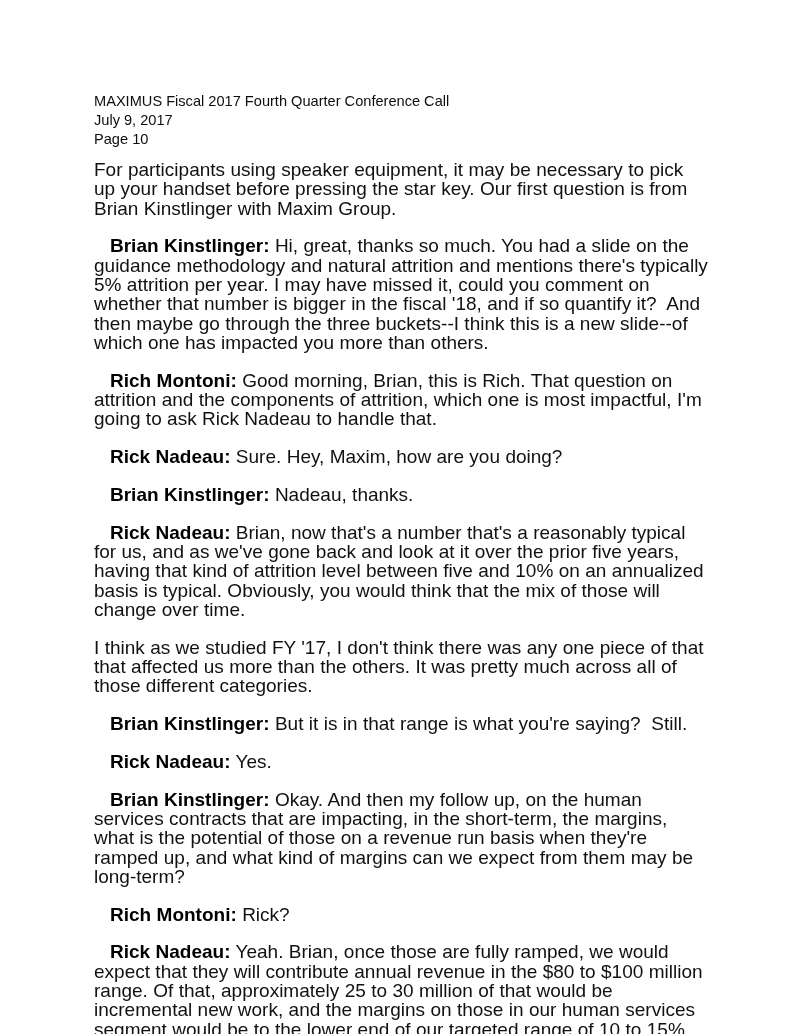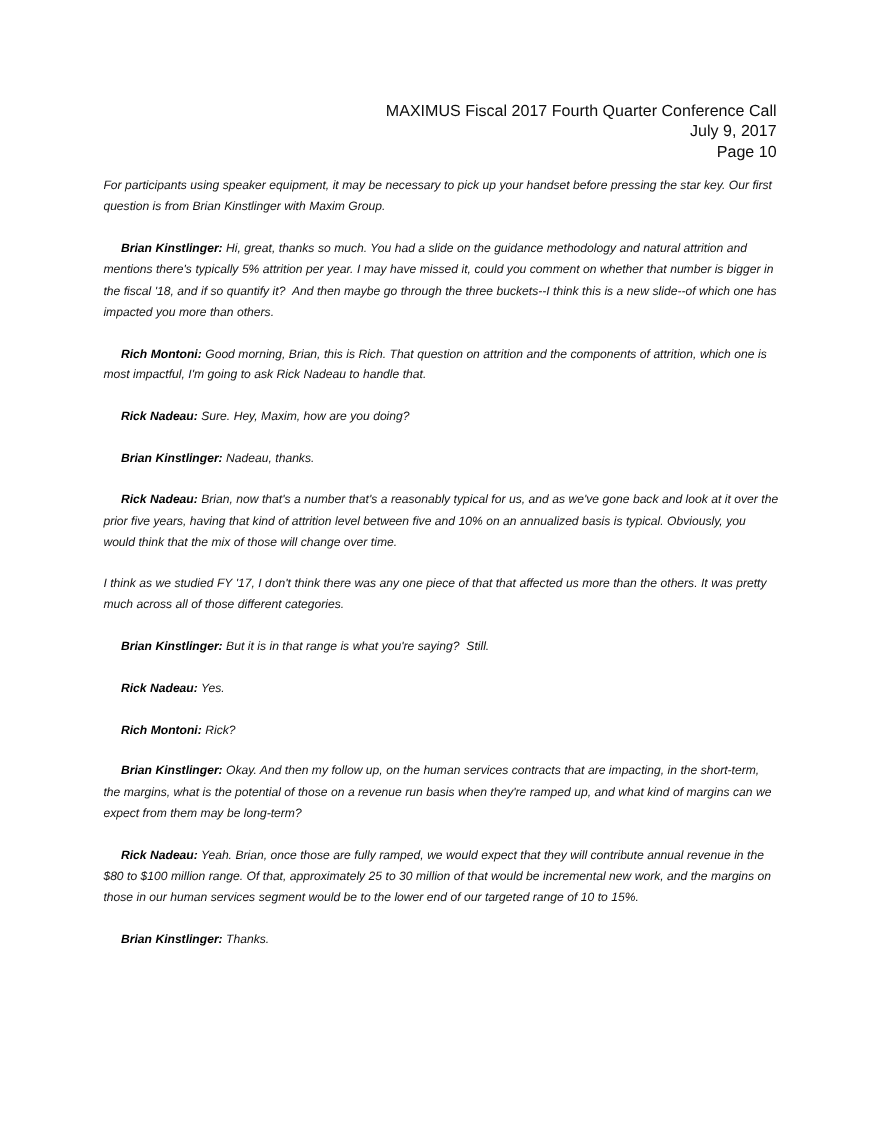--- a/index.html
+++ b/index.html
@@ -16,43 +16,41 @@
     overflow: hidden;
     font-family: "Liberation Sans", sans-serif;
     color: #000000;
     -webkit-font-smoothing: antialiased;
   }
   .header {
     position: absolute;
     left: 94px;
     top: 92px;
     width: 612px;
-    text-align: right;
     font-size: 14.6px;
     line-height: 19.2px;
     color: #0d0d0d;
   }
   .header div {
     white-space: pre;
   }
   .body-block {
     position: absolute;
     left: 94px;
     top: 160px;
     width: 614px;
   }
   .para {
-    font-size: 11px;
+    font-size: 19px;
     line-height: 19.3px;
     color: #111111;
     margin: 0 0 18.5px 0;
     text-align: left;
     white-space: pre-wrap;
     word-spacing: 0.1px;
-    font-style: italic;
   }
   .para:last-child {
     margin-bottom: 0;
   }
   .speaker {
     font-weight: bold;
     color: #000000;
     margin-left: 16px;
   }
 </style>
@@ -70,19 +68,19 @@
   <div class="body-block" id="transcript-body">
       <div class="para"><span>For participants using speaker equipment, it may be necessary to pick up your handset before pressing the star key. Our first question is from Brian Kinstlinger with Maxim Group.</span></div>
       <div class="para"><span class="speaker">Brian Kinstlinger:</span><span> Hi, great, thanks so much. You had a slide on the guidance methodology and natural attrition and mentions there's typically 5% attrition per year. I may have missed it, could you comment on whether that number is bigger in the fiscal '18, and if so quantify it?  And then maybe go through the three buckets--I think this is a new slide--of which one has impacted you more than others.</span></div>
       <div class="para"><span class="speaker">Rich Montoni:</span><span> Good morning, Brian, this is Rich. That question on attrition and the components of attrition, which one is most impactful, I'm going to ask Rick Nadeau to handle that.</span></div>
       <div class="para"><span class="speaker">Rick Nadeau:</span><span> Sure. Hey, Maxim, how are you doing?</span></div>
       <div class="para"><span class="speaker">Brian Kinstlinger:</span><span> Nadeau, thanks.</span></div>
       <div class="para"><span class="speaker">Rick Nadeau:</span><span> Brian, now that's a number that's a reasonably typical for us, and as we've gone back and look at it over the prior five years, having that kind of attrition level between five and 10% on an annualized basis is typical. Obviously, you would think that the mix of those will change over time.</span></div>
       <div class="para"><span>I think as we studied FY '17, I don't think there was any one piece of that that affected us more than the others. It was pretty much across all of those different categories.</span></div>
       <div class="para"><span class="speaker">Brian Kinstlinger:</span><span> But it is in that range is what you're saying?  Still.</span></div>
       <div class="para"><span class="speaker">Rick Nadeau:</span><span> Yes.</span></div>
+      <div class="para"><span class="speaker">Brian Kinstlinger:</span><span> Okay. And then my follow up, on the human services contracts that are impacting, in the short-term, the margins, what is the potential of those on a revenue run basis when they're ramped up, and what kind of margins can we expect from them may be long-term?</span></div>
       <div class="para"><span class="speaker">Rich Montoni:</span><span> Rick?</span></div>
-      <div class="para"><span class="speaker">Brian Kinstlinger:</span><span> Okay. And then my follow up, on the human services contracts that are impacting, in the short-term, the margins, what is the potential of those on a revenue run basis when they're ramped up, and what kind of margins can we expect from them may be long-term?</span></div>
       <div class="para"><span class="speaker">Rick Nadeau:</span><span> Yeah. Brian, once those are fully ramped, we would expect that they will contribute annual revenue in the $80 to $100 million range. Of that, approximately 25 to 30 million of that would be incremental new work, and the margins on those in our human services segment would be to the lower end of our targeted range of 10 to 15%.</span></div>
       <div class="para"><span class="speaker">Brian Kinstlinger:</span><span> Thanks.</span></div>
     </div>
 
 </div>
 
 </body></html>

